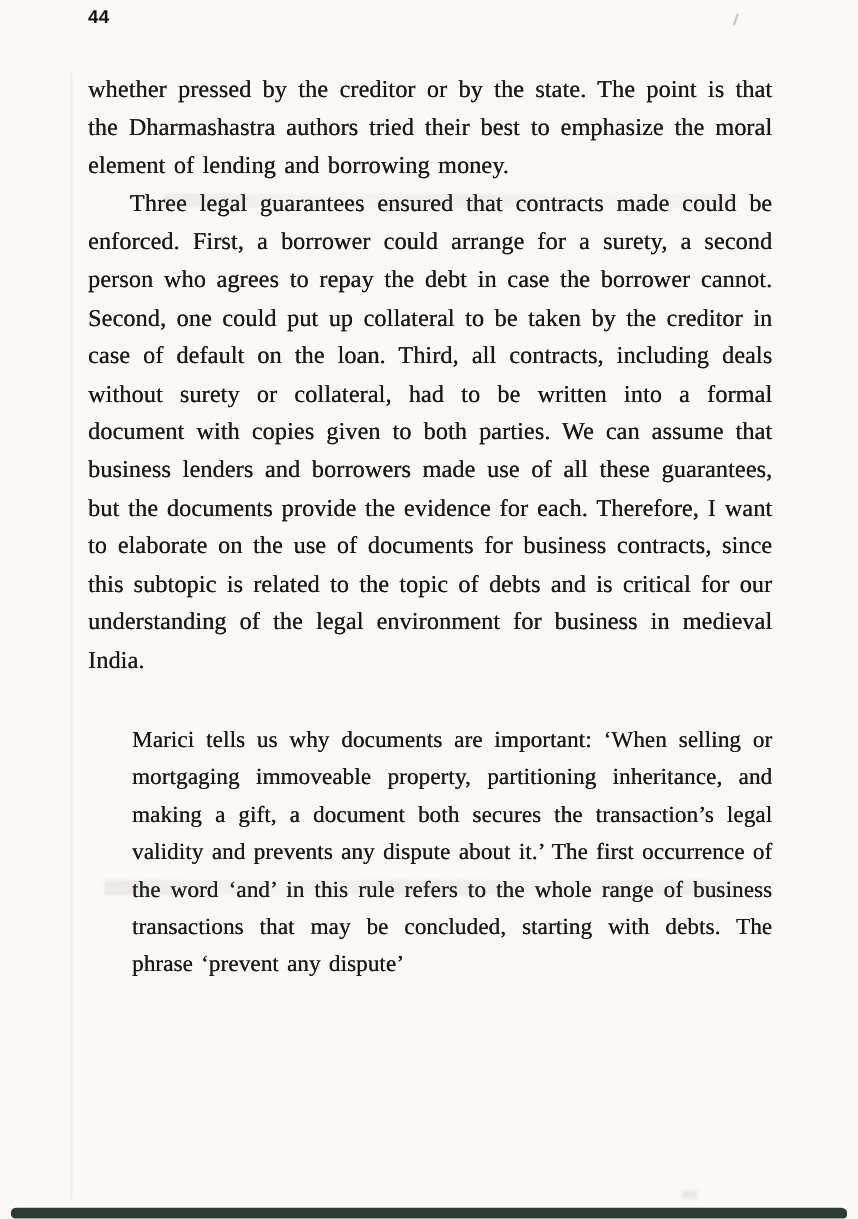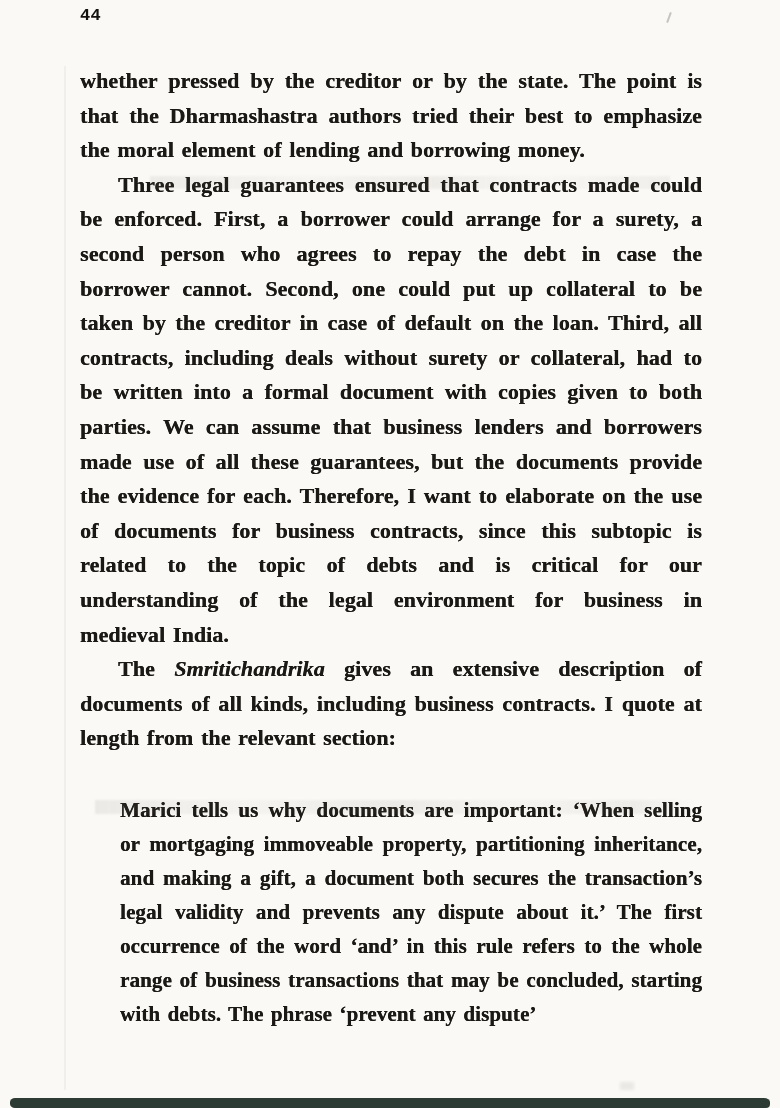--- a/index.html
+++ b/index.html
@@ -8,35 +8,34 @@
     width:780px;height:1108px;
     margin:0 auto;
     background:var(--paper,#faf9f6);
     font-family:"Liberation Serif", serif;
     color:var(--ink,#1b1915);
     overflow:hidden;
   }
   
   .header{
     position:absolute;top:6px;left:0;right:0;height:24px;
-    font-family:Liberation Mono, monospace;
+    font-family:Liberation Sans, sans-serif;
     font-weight:bold;font-size:17px;letter-spacing:0.4px;
     color:#14110e;
   }
   .page-num{position:absolute;left:80px;top:0;}
   .running-title{display:block;text-align:center;}
   
   .body-text{
     position:absolute;top:64px;left:80px;width:622px;
     font-size:22px;line-height:34.6px;
     text-align:justify;text-justify:inter-word;
     word-spacing:2px;letter-spacing:0.1px;
     text-shadow:0.25px 0 0 currentColor;
     hyphens:none;
-    font-weight:bold;
   }
   .body-text p{margin:0;}
   .body-text p.indent{text-indent:38px;}
   .book-title{font-style:italic;}
   
   .blockquote{
     margin:37px 0 0 40px;width:582px;
     font-size:21px;line-height:34px;
     text-align:justify;text-justify:inter-word;
     word-spacing:2px;
@@ -80,21 +79,20 @@
   <div class="header">
     <span class="page-num">44</span>
   </div>
 
   <div class="header-slash"></div>
   <div class="gutter-crease"></div>
 
   <div class="body-text">
     <p>whether pressed by the creditor or by the state. The point is that the Dharmashastra authors tried their best to emphasize the moral element of lending and borrowing money.</p>
     <p class="indent">Three legal guarantees ensured that contracts made could be enforced. First, a borrower could arrange for a surety, a second person who agrees to repay the debt in case the borrower cannot. Second, one could put up collateral to be taken by the creditor in case of default on the loan. Third, all contracts, including deals without surety or collateral, had to be written into a formal document with copies given to both parties. We can assume that business lenders and borrowers made use of all these guarantees, but the documents provide the evidence for each. Therefore, I want to elaborate on the use of documents for business contracts, since this subtopic is related to the topic of debts and is critical for our understanding of the legal environment for business in medieval India.</p>
-    <p class="indent"><span>The </span><span class="book-title">Smritichandrika</span><span> gives an extensive description of documents of all kinds, including business contracts. I quote at length from the relevant section:</span></p>
     <div class="blockquote">Marici tells us why documents are important: ‘When selling or mortgaging immoveable property, partitioning inheritance, and making a gift, a document both secures the transaction’s legal validity and prevents any dispute about it.’ The first occurrence of the word ‘and’ in this rule refers to the whole range of business transactions that may be concluded, starting with debts. The phrase ‘prevent any dispute’</div>
   </div>
 
   <div class="smudge smudge-a"></div>
   <div class="smudge smudge-b"></div>
   <div class="smudge smudge-c"></div>
 
   <div class="page-edge-shadow"></div>
 
 </div>

